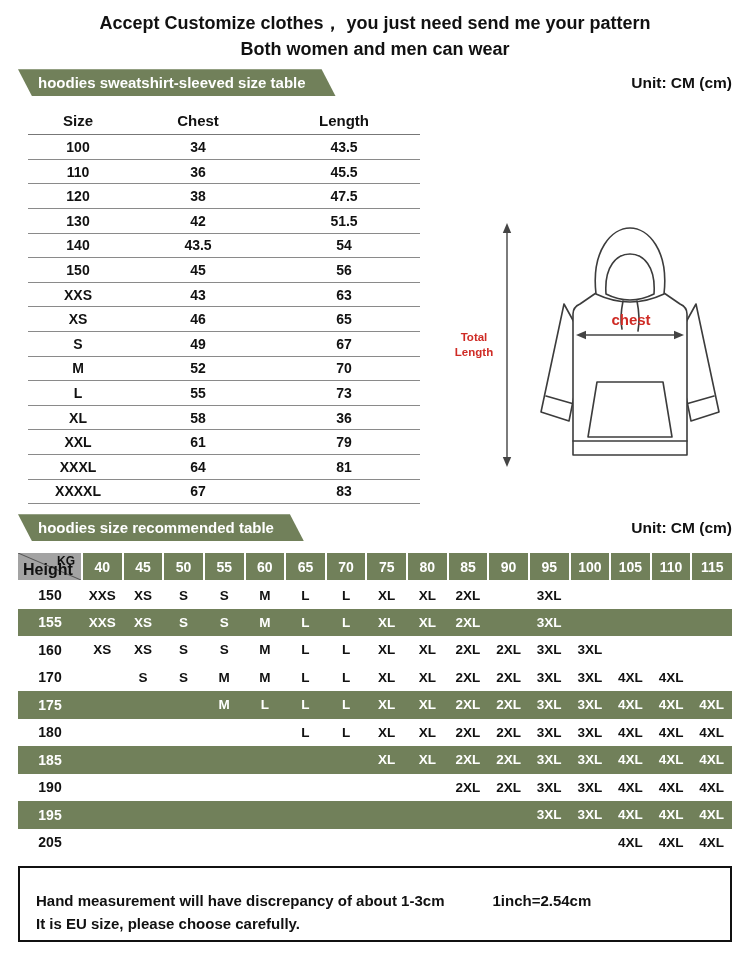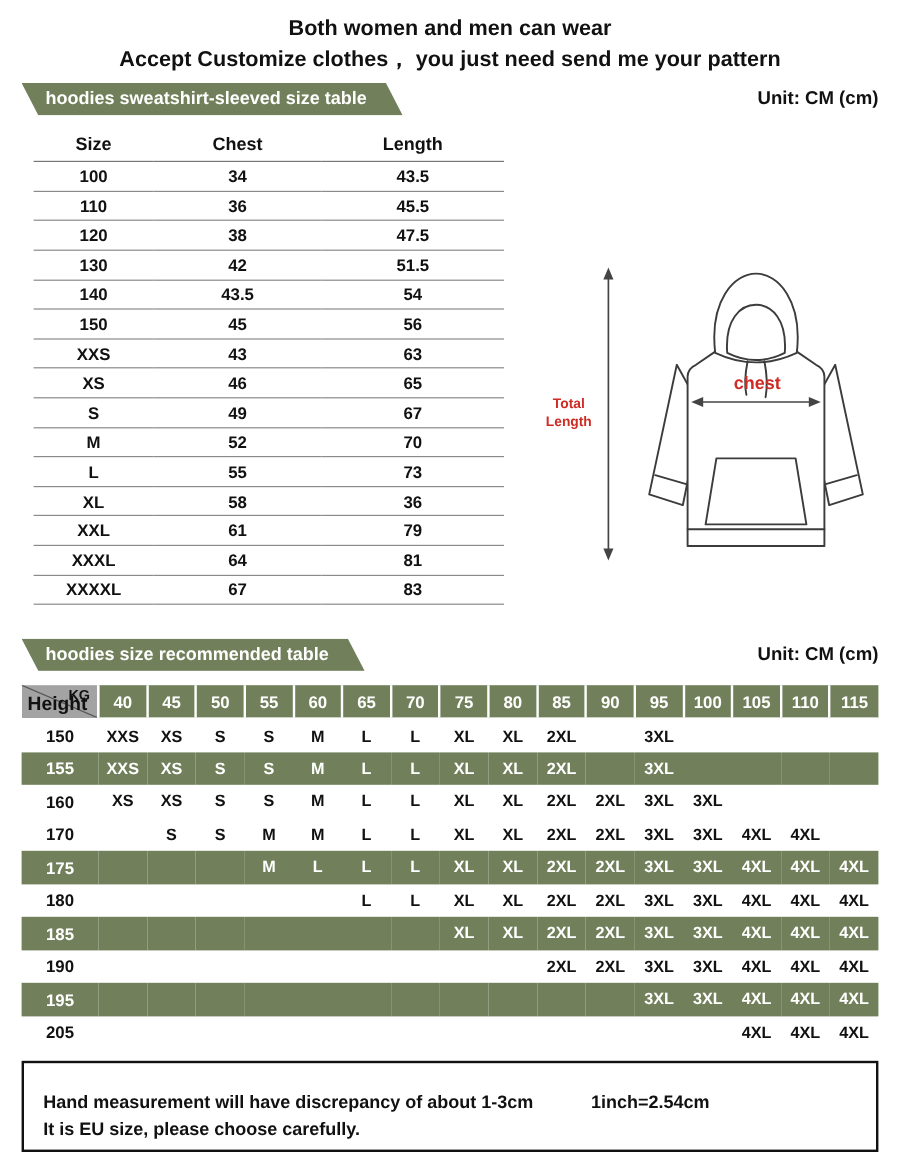--- a/index.html
+++ b/index.html
@@ -21,43 +21,43 @@
   table.size-table { border-collapse: collapse; table-layout: fixed; width: 392px; margin-top: 12px; height: 396px; }
   .size-table col.c1 { width: 100px; } .size-table col.c2 { width: 140px; } .size-table col.c3 { width: 152px; }
   .size-table th { font-size: 15px; font-weight: bold; text-align: center; padding: 4px 0 5px; border-bottom: 1px solid #777; }
   .size-table td { font-size: 14px; font-weight: bold; text-align: center; padding: 3px 0; border-bottom: 1px solid #8a8a8a; }
 
   .diagram { position: relative; width: 312px; height: 262px; margin: 118px 0 0 25px; flex: none; }
   .diagram svg { position: absolute; left: 0; top: 0; }
   .label-total { position: absolute; left: 0; top: 116px; width: 58px; text-align: center; color: #cf2b25; font-weight: bold; font-size: 11.5px; line-height: 1.25; }
   .label-chest { position: absolute; left: 141px; top: 97px; width: 90px; text-align: center; color: #cf2b25; font-weight: bold; font-size: 15px; }
 
-  .sec2 { margin-top: 28px; }
+  .sec2 { margin-top: 10px; }
   table.rec-table { border-collapse: collapse; table-layout: fixed; width: 714px; margin: 12px auto 0; }
   .rec-table th, .rec-table td { text-align: center; vertical-align: middle; font-weight: bold; padding: 0; }
   .rec-table thead th { background: #71805a; color: #fff; font-size: 14px; height: 28px; border-bottom: 2px solid #fff; }
   .rec-table thead th + th { border-left: 2px solid #fff; }
   .rec-table thead th.corner { background: #a3a3a3; position: relative; width: 64px; border-left: none; }
   .corner .diag { position: absolute; inset: 0; width: 100%; height: 100%; }
   .corner .kg { position: absolute; top: 1px; right: 6px; font-size: 12px; color: #111; }
   .corner .hgt { position: absolute; bottom: 1px; left: 5px; font-size: 16px; color: #111; }
   .rec-table tbody th { font-size: 14px; height: 27.5px; color: #111; }
   .rec-table tbody td { font-size: 13.5px; height: 27.5px; color: #111; }
   .rec-table tbody tr.hl th, .rec-table tbody tr.hl td { background: #71805a; color: #fff; }
 
   .footer { margin: 10px 18px 0; border: 2px solid #111; padding: 22px 16px 5px; font-weight: bold; font-size: 15px; line-height: 1.5; }
   .footer .row1 { display: flex; }
   .footer .inch { margin-left: 48px; }
 </style>
 </head>
 <body>
 
 <div class="top-header">
+  <div>Accept Customize clothes， you just need send me your pattern</div>
   <div>Both women and men can wear</div>
-  <div>Accept Customize clothes， you just need send me your pattern</div>
 </div>
 
 <div class="section-head">
   <div class="ribbon">hoodies sweatshirt-sleeved size table</div>
   <div class="unit">Unit: CM (cm)</div>
 </div>
 
 <div class="size-flex">
   <table class="size-table">
     <colgroup>

